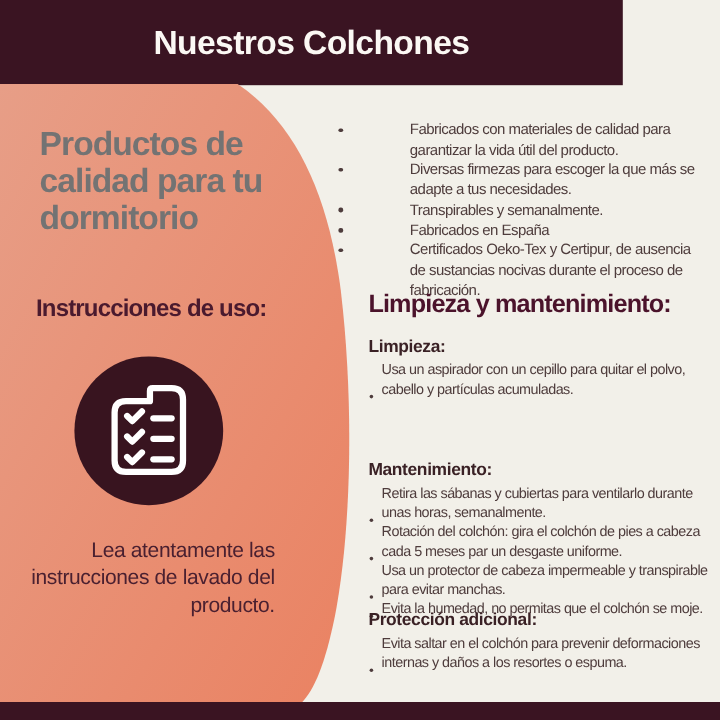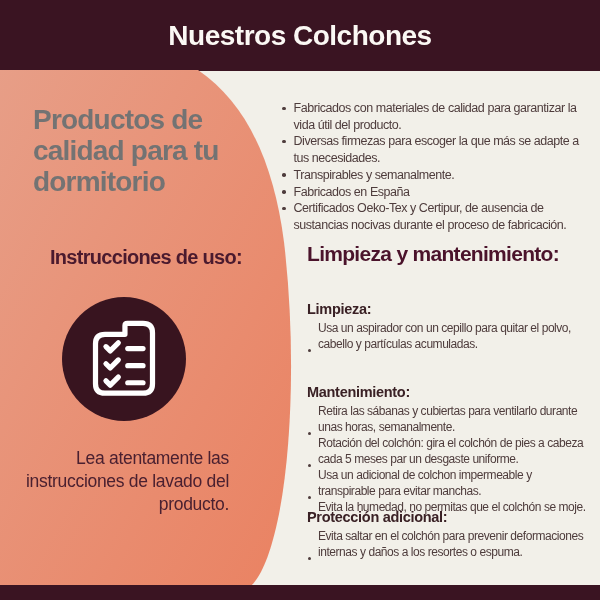--- a/index.html
+++ b/index.html
@@ -3,68 +3,68 @@
 <meta charset="utf-8">
 <style>
   html,body{margin:0;padding:0;}
   .page{
     position:relative;width:600px;height:600px;overflow:hidden;
     background:#F2F0E9;
     font-family:"Liberation Sans","DejaVu Sans",sans-serif;
   }
   
   .header-bar{
-    position:absolute;left:0;top:0;width:600px;height:71px;
+    position:absolute;left:0;top:0;width:519px;height:71px;
     background:#3A1422;display:flex;align-items:center;justify-content:center;
   }
   .header-title{
     color:#FBF8F4;font-size:28px;font-weight:700;letter-spacing:-0.5px;
   }
   
   .footer-bar{
     position:absolute;left:0;bottom:0;width:600px;height:15px;background:#3A1422;
   }
   
   .blob{position:absolute;left:0;top:70px;width:310px;height:516px;}
   
   .left-heading{
     position:absolute;left:33px;top:104px;width:195px;
     font-size:28px;font-weight:700;line-height:31px;letter-spacing:-0.8px;
     color:#737373;
   }
   .left-subheading{
     position:absolute;left:30px;top:246px;width:250px;
-    font-size:20px;font-weight:700;letter-spacing:-0.7px;color:#4A1A2E;margin-left:20px;
+    font-size:20px;font-weight:700;letter-spacing:-0.7px;color:#4A1A2E;
   }
   .icon-circle{
     position:absolute;left:62px;top:297px;width:124px;height:124px;
     border-radius:50%;background:#38141F;
     display:flex;align-items:center;justify-content:center;
   }
   .left-note{
     position:absolute;left:19px;top:447px;width:210px;
     text-align:right;font-size:17.5px;line-height:23px;letter-spacing:-0.3px;
     color:#4A2030;font-weight:500;
   }
   
   .features{
     position:absolute;left:281px;top:100px;width:308px;
     font-size:12.5px;line-height:16.7px;letter-spacing:-0.45px;color:#4E3C3C;
   }
-  .features .b-item{display:flex;}
+  .features .b-item{display:flex;gap:48px;}
   .features .dot{
     flex:0 0 auto;width:3.5px;height:3.5px;border-radius:50%;
     background:#4E3C3C;margin:6.5px 8px 0 1px;
   }
   .care-heading{
     position:absolute;left:307px;top:242px;width:300px;
     font-size:21px;font-weight:700;letter-spacing:-0.7px;color:#4B132B;
   }
   .care-section{position:absolute;width:284px;}
-  .sec-limpieza{left:307px;top:281px;margin-top:20px;}
+  .sec-limpieza{left:307px;top:281px;}
   .sec-mantenimiento{left:307px;top:384px;}
   .sec-proteccion{left:307px;top:509px;}
   .care-title{
     font-size:14.5px;font-weight:700;letter-spacing:-0.3px;color:#3A2125;
     margin:0 0 3px 0;
   }
   .care-list{
     font-size:12px;line-height:16px;letter-spacing:-0.45px;color:#4E3C3C;
   }
   .care-list .b-item{display:flex;align-items:flex-end;}
@@ -162,21 +162,21 @@
           <span>Retira las sábanas y cubiertas para ventilarlo durante unas horas, semanalmente.</span>
         </div>
 
         <div class="b-item">
           <span class="dot"></span>
           <span>Rotación del colchón: gira el colchón de pies a cabeza cada 5 meses par un desgaste uniforme.</span>
         </div>
 
         <div class="b-item">
           <span class="dot"></span>
-          <span>Usa un adicional de colchon impermeable y transpirable para evitar manchas.</span>
+          <span>Usa un protector de cabeza impermeable y transpirable para evitar manchas.</span>
         </div>
 
         <div class="b-item">
           <span class="dot"></span>
           <span>Evita la humedad, no permitas que el colchón se moje.</span>
         </div>
       </div>
   </div>
 
   <div class="care-section sec-proteccion">

